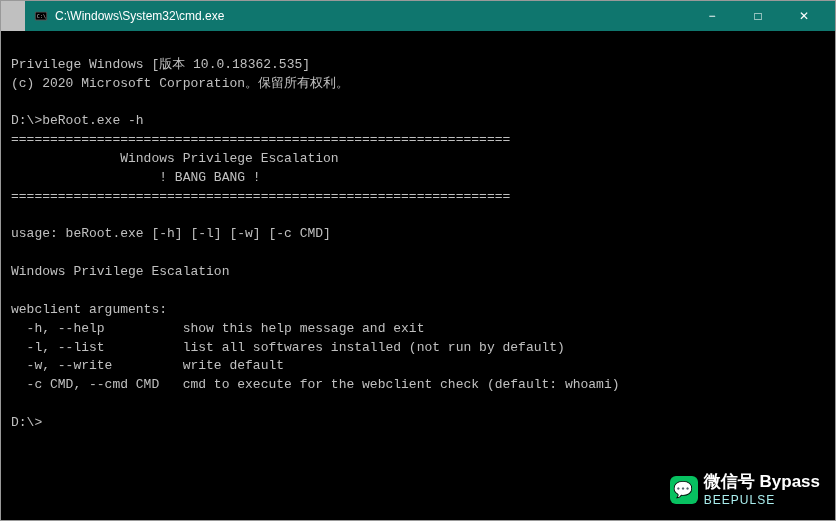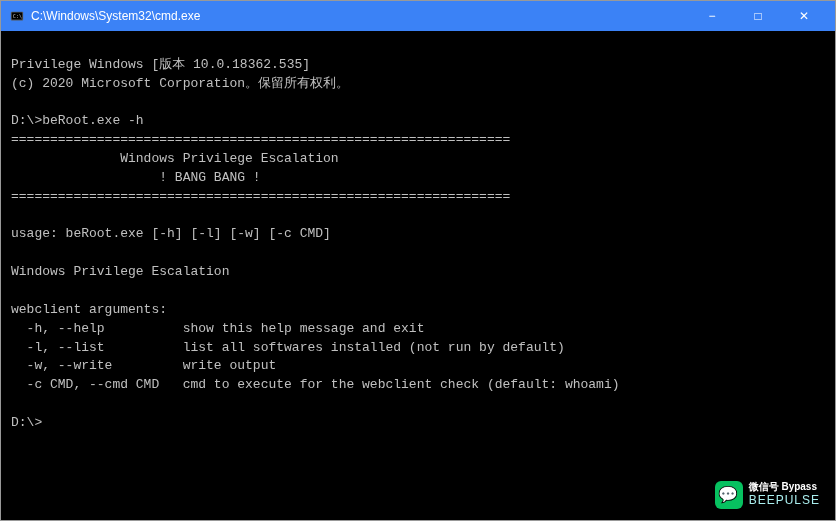--- a/index.html
+++ b/index.html
@@ -16,27 +16,28 @@
     .window {
       width: 836px;
       height: 521px;
       display: flex;
       flex-direction: column;
       border: 1px solid #999;
       box-shadow: 2px 2px 6px rgba(0,0,0,0.4);
     }
 
     .titlebar {
-      background: #3b82f6;
+      background: #0f766e;
       height: 30px;
       display: flex;
       align-items: center;
       padding: 0 8px;
       flex-shrink: 0;
       user-select: none;
+      margin-left: 24px;
     }
 
     .titlebar-icon {
       width: 16px;
       height: 16px;
       margin-right: 6px;
       display: flex;
       align-items: center;
       justify-content: center;
     }
@@ -110,21 +111,21 @@
     }
 
     .watermark-text {
       color: #fff;
       font-family: Arial, sans-serif;
       font-size: 11px;
       line-height: 1.3;
     }
 
     .watermark-text .line1 {
-      font-size: 10px;
+      font-size: 17px;
       font-weight: bold;
     }
 
     .watermark-text .line2 {
       font-size: 12px;
       color: #aee;
       letter-spacing: 1px;
     }
 
     .window-wrapper {
@@ -165,21 +166,21 @@
 <span>                   ! BANG BANG !</span>
 <span>================================================================</span>
 
 <span>usage: beRoot.exe [-h] [-l] [-w] [-c CMD]</span>
 
 <span>Windows Privilege Escalation</span>
 
 <span>webclient arguments:</span>
 <span>  -h, --help          show this help message and exit</span>
 <span>  -l, --list          list all softwares installed (not run by default)</span>
-<span>  -w, --write         write output</span>
+<span>  -w, --write         write default</span>
 <span>  -c CMD, --cmd CMD   cmd to execute for the webclient check (default: whoami)</span>
 
 <span>D:\&gt;</span></div>
   </div>
 
   <div class="watermark">
     <div class="watermark-icon">💬</div>
     <div class="watermark-text">
       <div class="line1">微信号 Bypass</div>
       <div class="line2">BEEPULSE</div>

